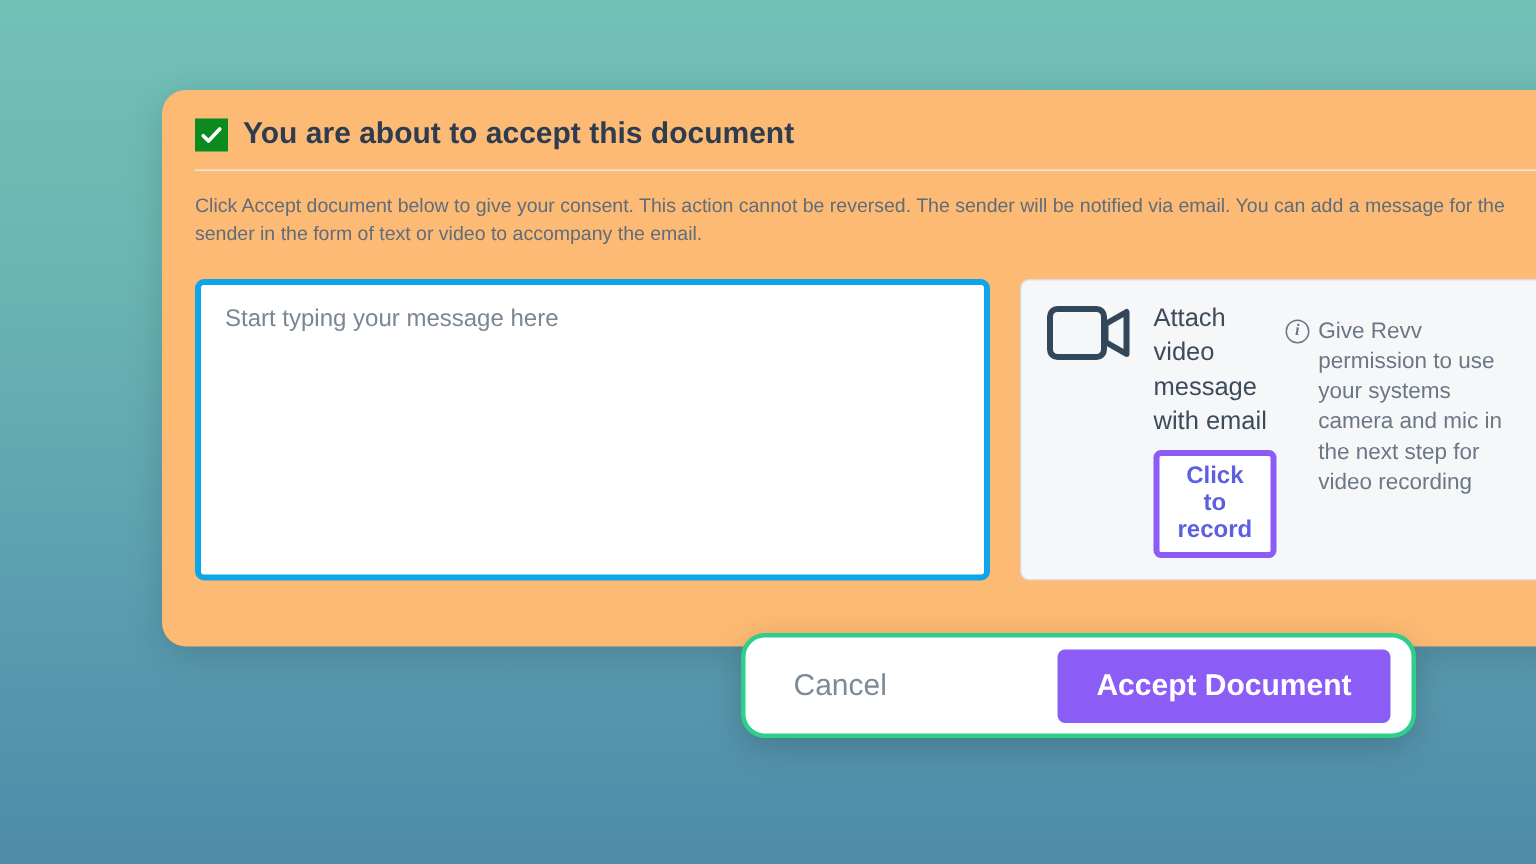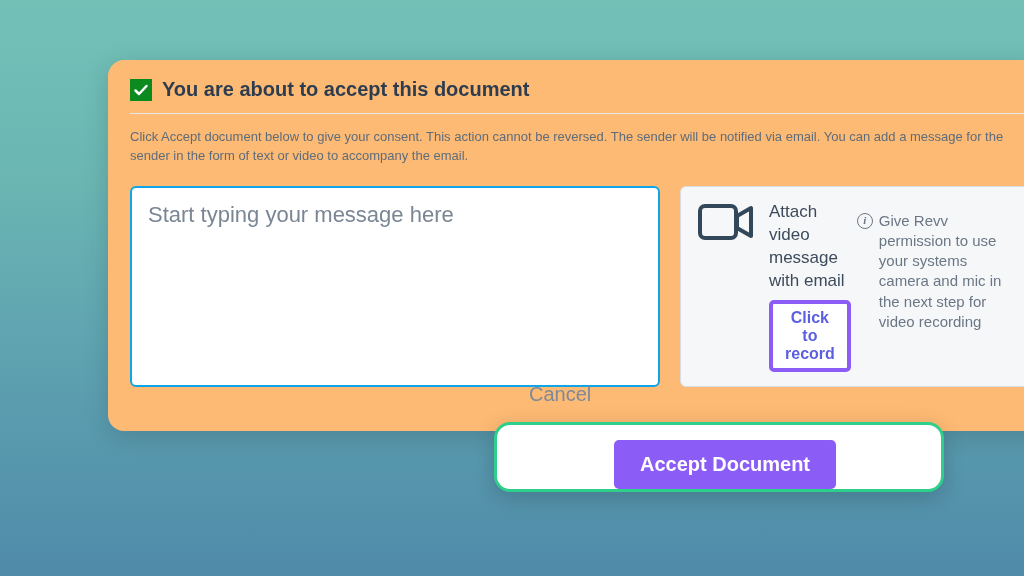--- a/index.html
+++ b/index.html
@@ -54,24 +54,24 @@
       color: #5f6c7a;
     }
     .content-row {
       display: flex;
       gap: 20px;
       margin-top: 20px;
       align-items: stretch;
     }
     .message-input {
       flex: 1;
-      border: 2px solid #0ea5e9;
+      border: 4px solid #0ea5e9;
       border-radius: 6px;
       padding: 14px 16px;
-      font-size: 22px;
+      font-size: 16px;
       color: #5f6c7a;
       min-height: 168px;
       resize: none;
       font-family: inherit;
       outline: none;
     }
     .message-input::placeholder { color: #7a8694; }
     .video-panel {
       width: 350px;
       border: 1px solid #d9dde2;
@@ -141,21 +141,20 @@
       height: 70px;
       background: #fff;
       border: 3px solid #2ecf8b;
       border-radius: 16px;
       display: flex;
       align-items: center;
       justify-content: flex-end;
       gap: 26px;
       padding: 0 14px 0 26px;
       box-shadow: 0 6px 22px rgba(0,0,0,0.18);
-      flex-direction: column;
     }
     .cancel-btn {
       background: none;
       border: none;
       color: #7e8a97;
       font-size: 20px;
       cursor: pointer;
       padding: 8px 6px;
       margin-right: auto;
     }

